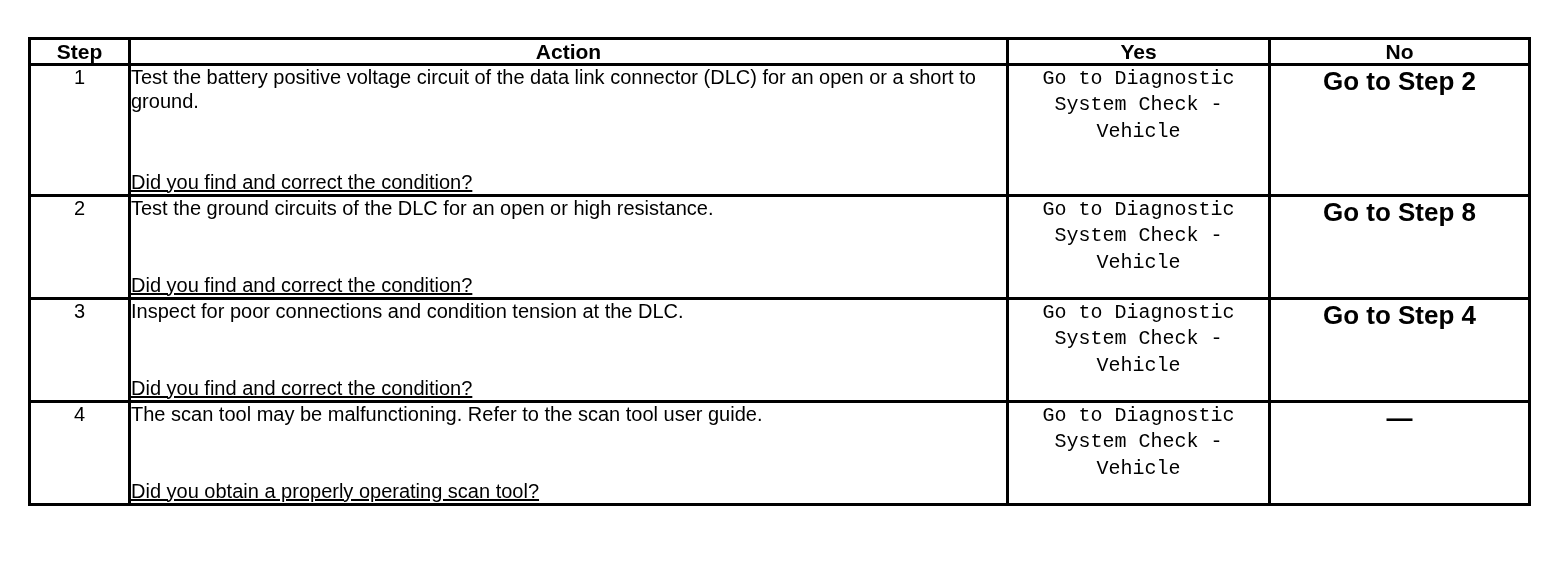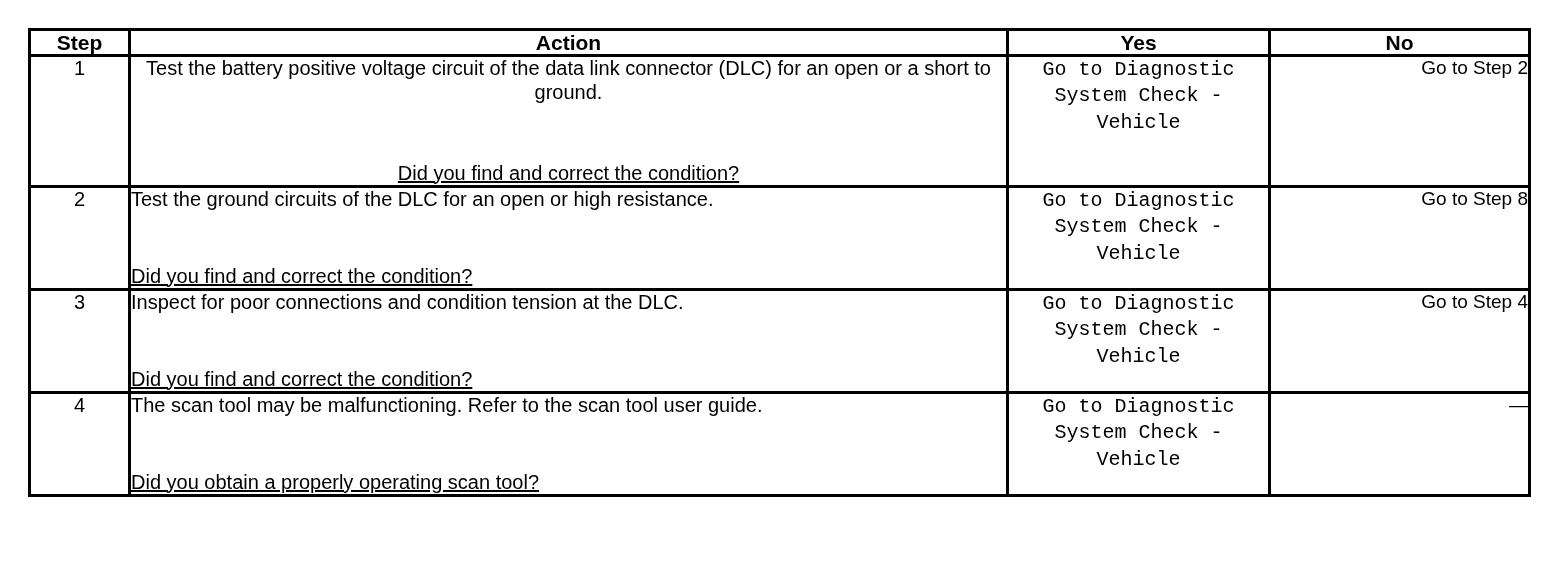--- a/index.html
+++ b/index.html
@@ -12,21 +12,21 @@
     height: 570px;
     font-family: "Liberation Sans", sans-serif;
     color: #000000;
     overflow: hidden;
   }
   #sheet {
     position: relative;
     width: 1568px;
     height: 415px;
     box-sizing: border-box;
-    padding: 28px 28px 0 28px;
+    padding: 37px 28px 0 28px;
   }
   table.diag {
     border-collapse: collapse;
     width: 1500px;
     table-layout: fixed;
     border: 3px solid #000;
   }
   table.diag col.c-step { width: 100px; }
   table.diag col.c-action { width: 878px; }
   table.diag col.c-yes { width: 262px; }
@@ -67,26 +67,27 @@
   .action-question { margin-top: auto; text-decoration: underline; }
   td.yes-cell {
     text-align: center;
     vertical-align: middle;
     font-size: 20px;
     line-height: 1.32;
     padding: 4px 6px;
     font-family: Liberation Mono, monospace;
   }
   td.no-cell {
-    text-align: right;
+    text-align: center;
     vertical-align: bottom;
-    font-size: 19px;
+    font-size: 26px;
     padding: 4px 6px 8px 6px;
+    font-weight: bold;
   }
-  .row-1 .action-inner { min-height: 128px; text-align: center; }
+  .row-1 .action-inner { min-height: 128px; }
   .row-2 .action-inner, .row-3 .action-inner, .row-4 .action-inner { min-height: 100px; }
 </style>
 </head>
 <body>
 
 <div id="sheet">
   <table class="diag">
     <colgroup>
       <col class="c-step">
       <col class="c-action">

